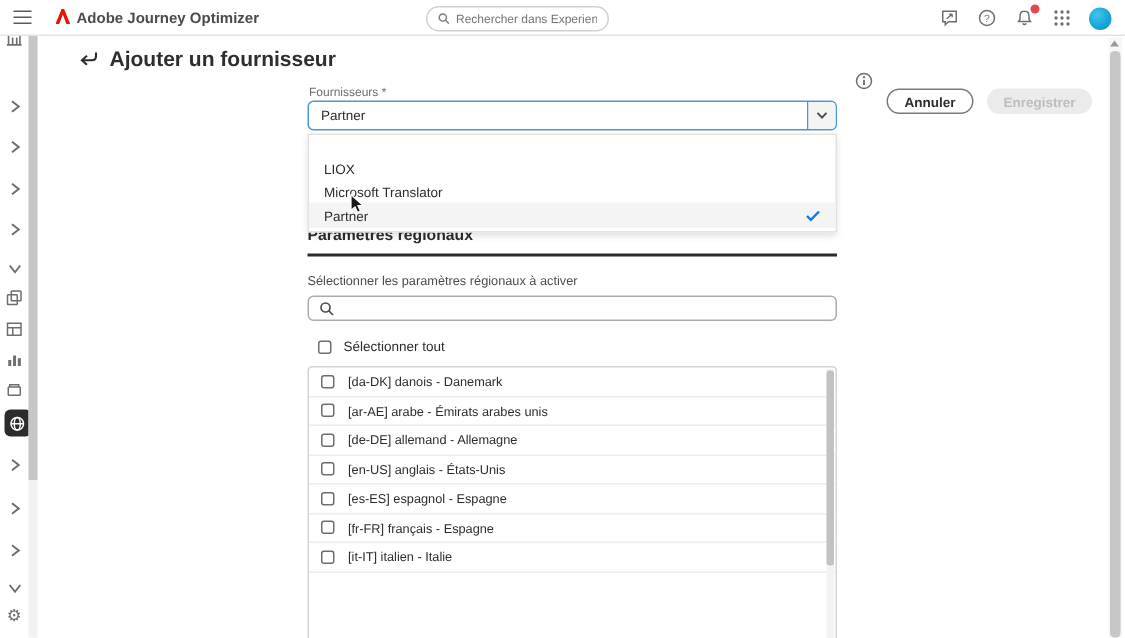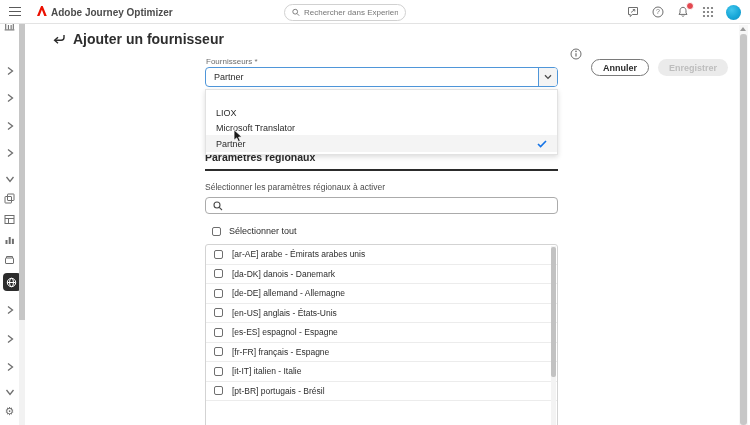--- a/index.html
+++ b/index.html
@@ -320,30 +320,30 @@
 <div id="select-all">
   <div class="checkbox"></div>
   <span>Sélectionner tout</span>
 </div>
 
 <div id="locale-list">
   <div>
 
       <div class="locale-row">
         <div class="checkbox"></div>
+        <span>[da-DK] danois - Danemark</span>
+      </div>
+
+      <div class="locale-row">
+        <div class="checkbox"></div>
         <span>[ar-AE] arabe - Émirats arabes unis</span>
       </div>
 
       <div class="locale-row">
         <div class="checkbox"></div>
-        <span>[da-DK] danois - Danemark</span>
-      </div>
-
-      <div class="locale-row">
-        <div class="checkbox"></div>
         <span>[de-DE] allemand - Allemagne</span>
       </div>
 
       <div class="locale-row">
         <div class="checkbox"></div>
         <span>[en-US] anglais - États-Unis</span>
       </div>
 
       <div class="locale-row">
         <div class="checkbox"></div>
@@ -354,20 +354,16 @@
         <div class="checkbox"></div>
         <span>[fr-FR] français - Espagne</span>
       </div>
 
       <div class="locale-row">
         <div class="checkbox"></div>
         <span>[it-IT] italien - Italie</span>
       </div>
 
 
-      <div class="locale-row">
-        <div class="checkbox"></div>
-        <span>[pt-BR] portugais - Brésil</span>
-      </div>
     </div>
   <div id="list-scroll-track"></div>
   <div id="list-scroll-thumb"></div>
 </div>
 
 </body></html>

